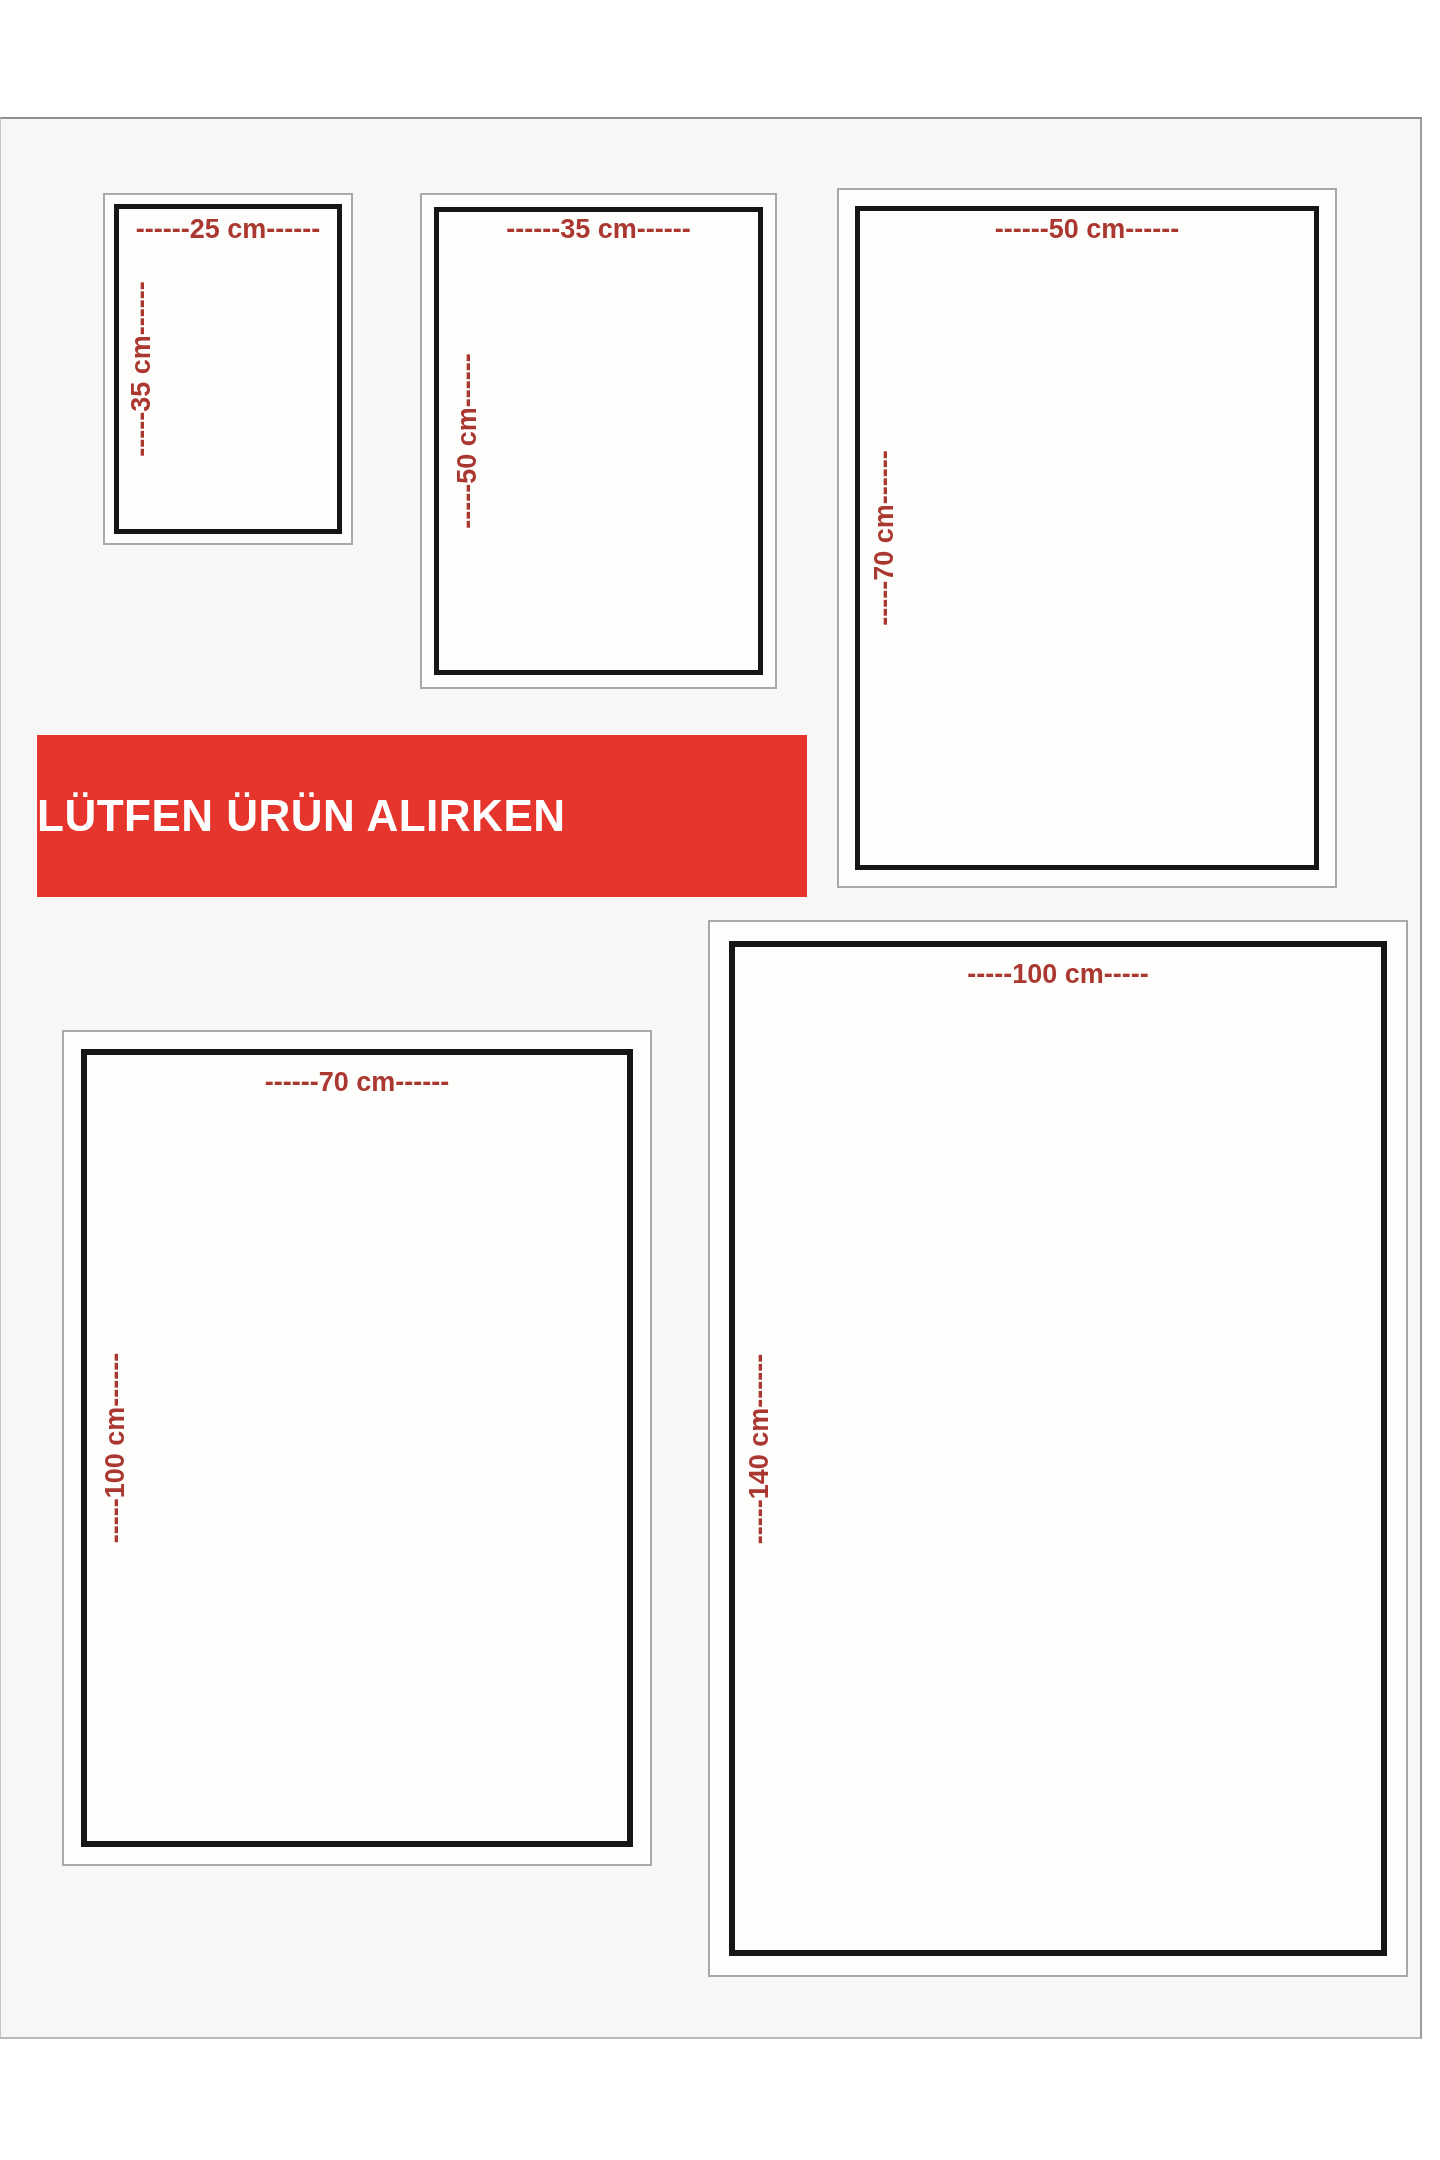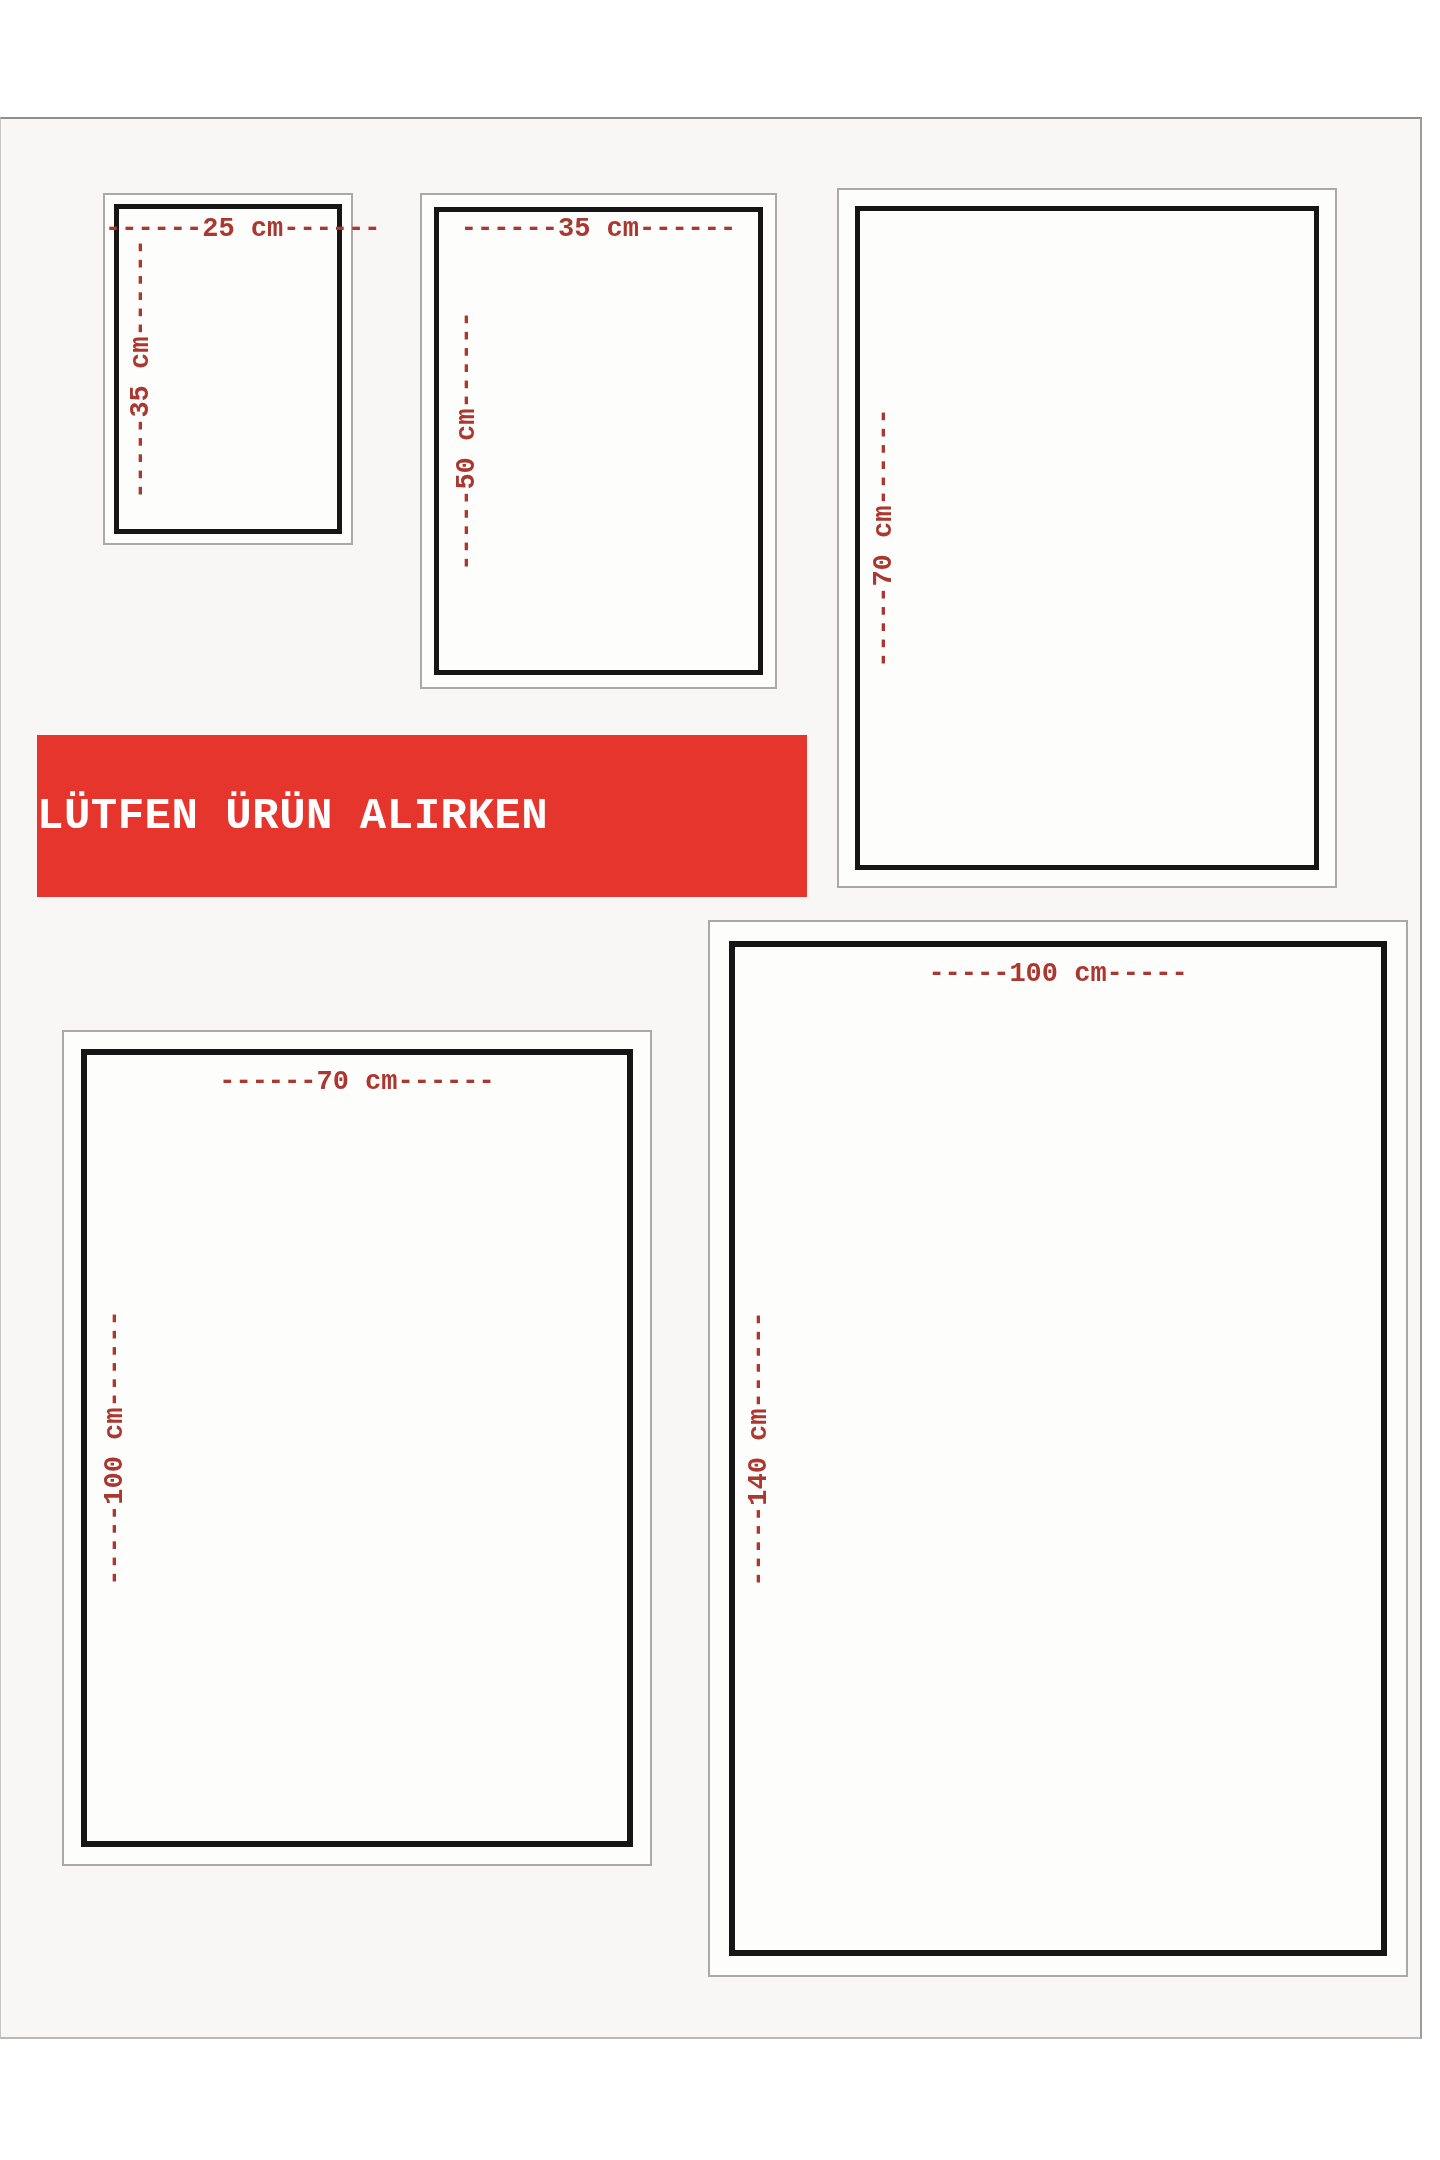--- a/index.html
+++ b/index.html
@@ -7,21 +7,21 @@
     --banner-text:#ffffff;
     --label:#ab3830;
     --frame:#161616;
     --outline:#a9a9a9;
     --board-bg:#f8f7f5;
     --page-bg:#ffffff;
   }
   *{margin:0;padding:0;box-sizing:border-box;}
   html,body{width:1440px;height:2160px;background:var(--page-bg);
     font-family:"Liberation Sans","DejaVu Sans",sans-serif;overflow:hidden;}
-  .canvas{position:relative;width:1440px;height:2160px;font-family:Liberation Mono, monospace;}
+  .canvas{position:relative;width:1440px;height:2160px;}
 
   
   .board{position:absolute;left:0;top:117px;width:1422px;height:1922px;
     background:var(--board-bg);
     border-top:2px solid #8f8f8f;border-right:2px solid #9c9c9c;
     border-bottom:2px solid #b9b9b9;border-left:1px solid #c6c6c6;}
 
   
   .size-box{position:absolute;background:#fdfdfc;border:2px solid var(--outline);}
   .size-box .frame{position:absolute;border:5px solid var(--frame);background:transparent;}
@@ -81,20 +81,21 @@
   </div>
 
   <div class="size-box b2">
     <div class="frame"></div>
     <div class="h-label">------35 cm------</div>
     <div class="v-label">-----50 cm------</div>
   </div>
 
   <div class="size-box b3">
     <div class="frame"></div>
+    <div class="h-label">------50 cm------</div>
     <div class="v-label">-----70 cm------</div>
   </div>
 
   <div class="banner">
     <div>LÜTFEN ÜRÜN ALIRKEN</div>
   </div>
 
   <div class="size-box big b4">
     <div class="frame"></div>
     <div class="h-label">------70 cm------</div>

